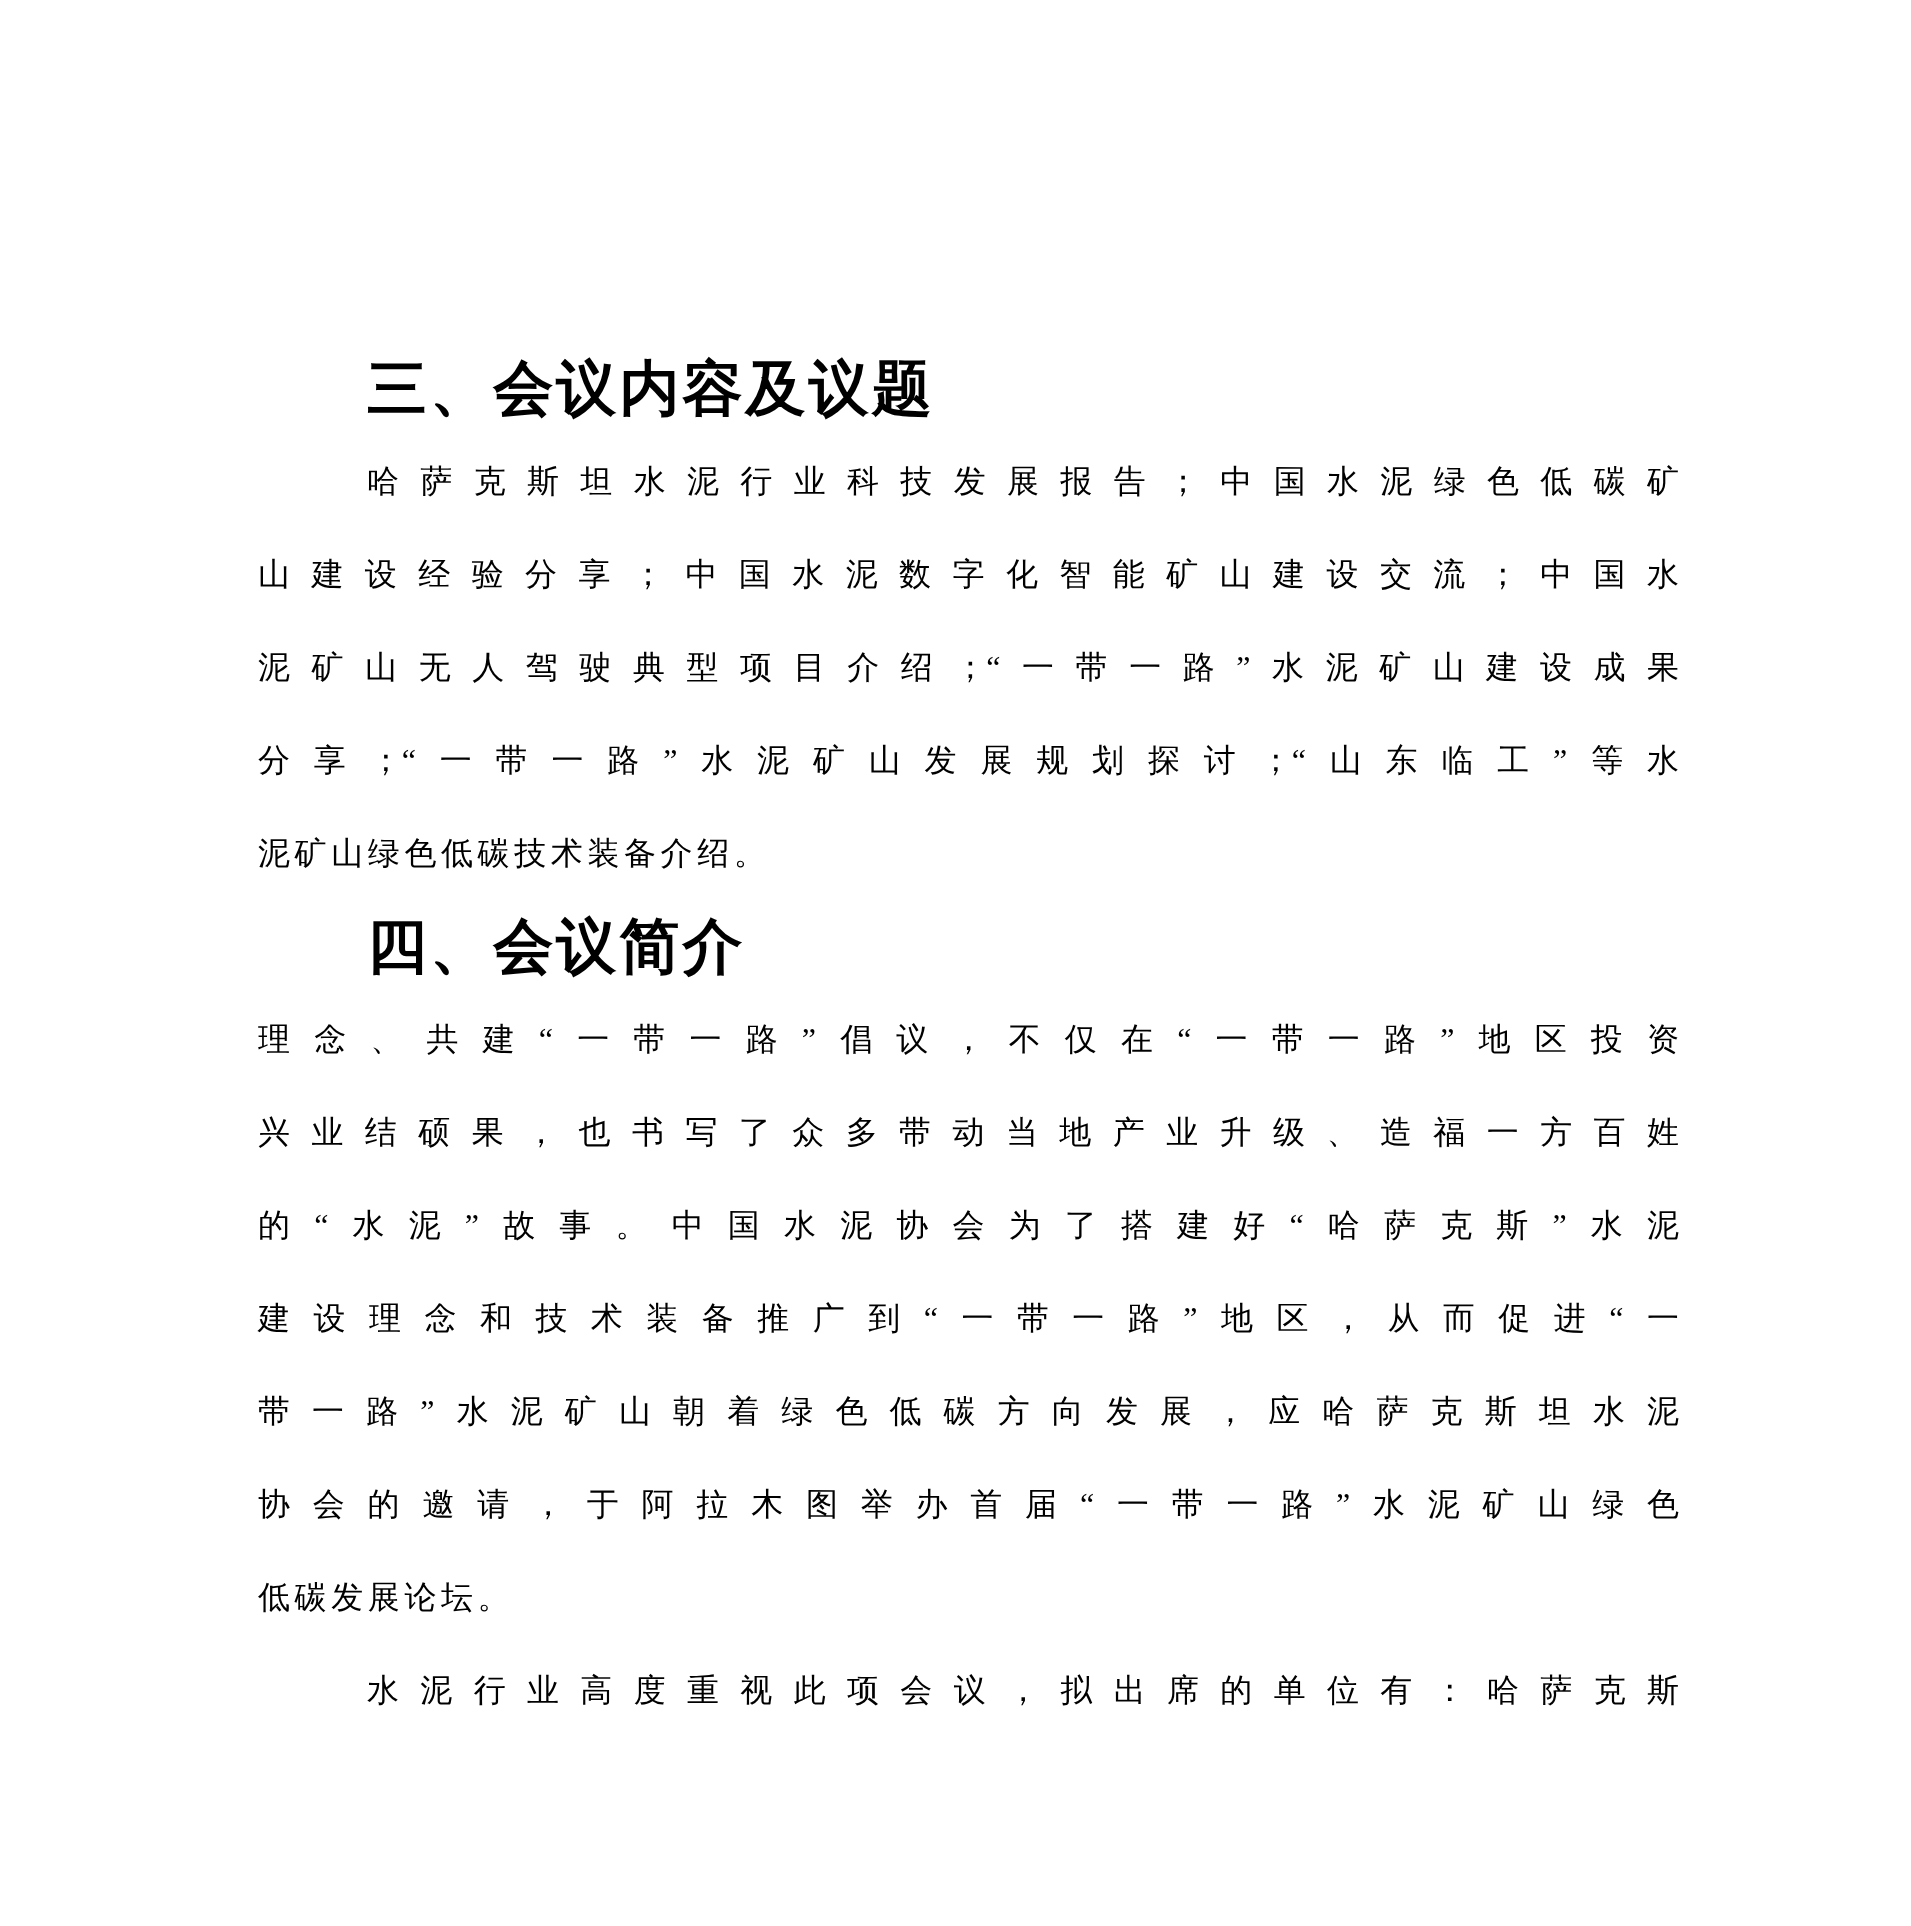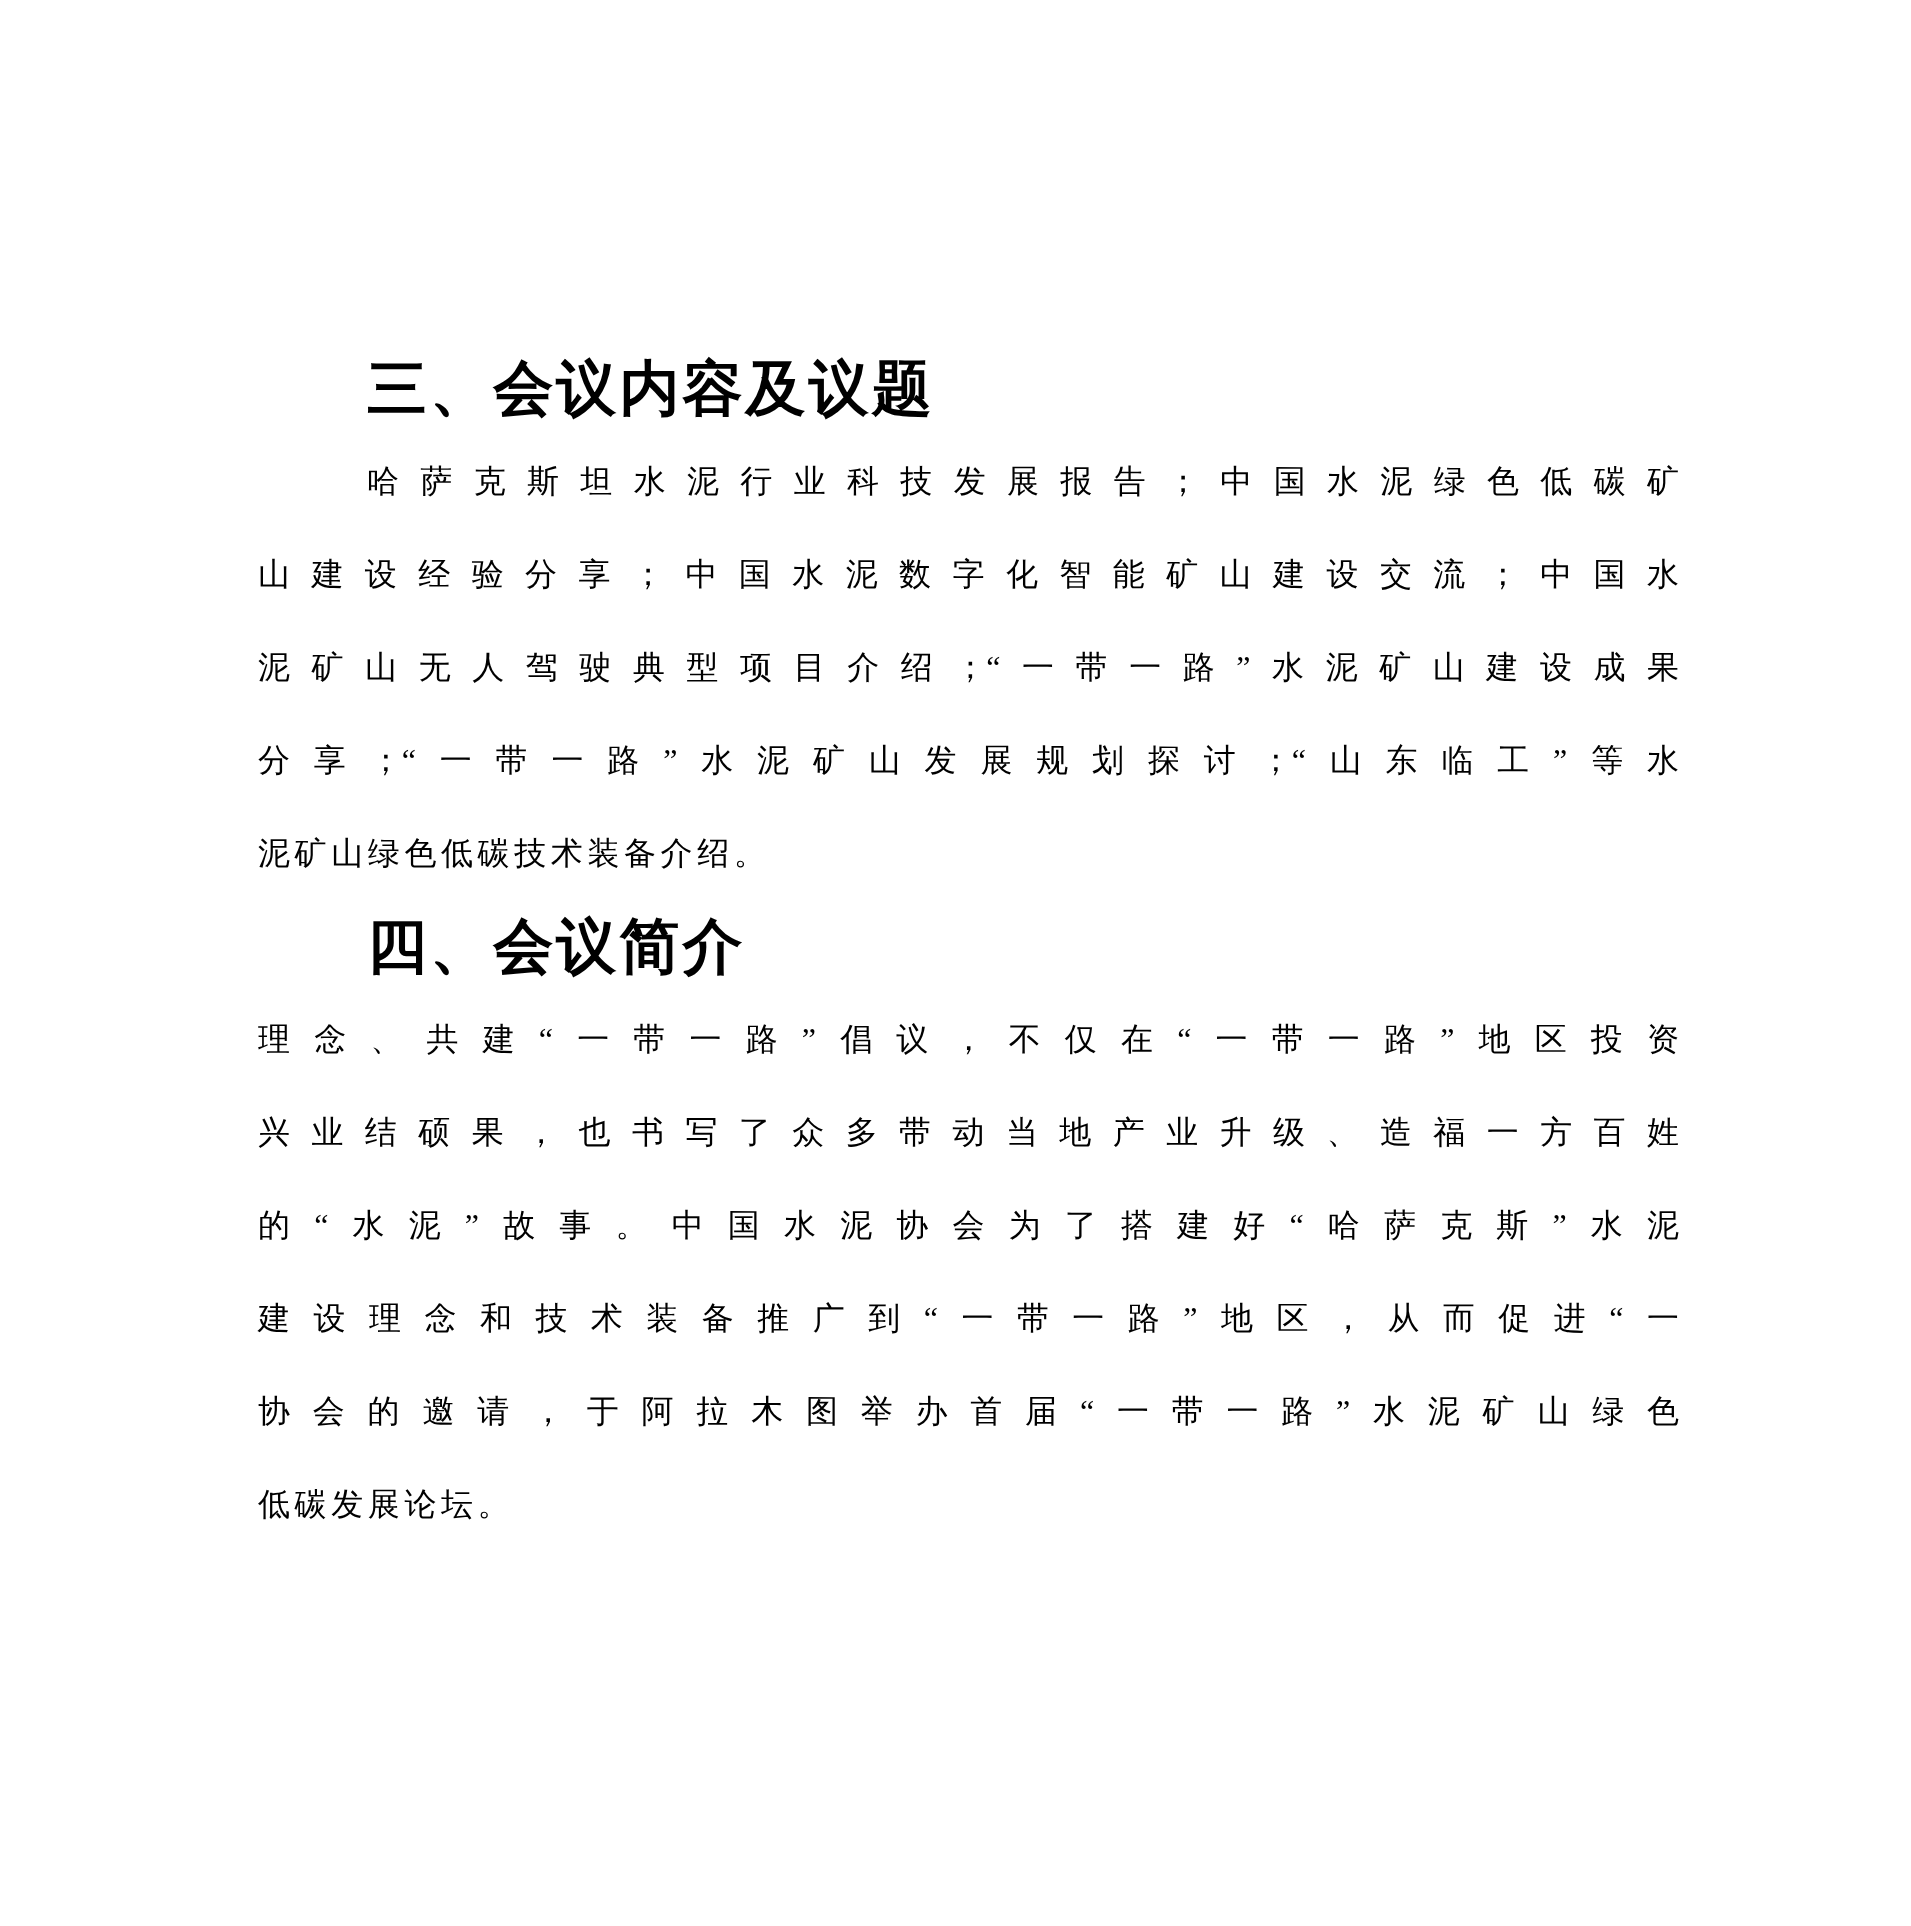--- a/index.html
+++ b/index.html
@@ -55,18 +55,20 @@
       <div class="text-line indent">哈萨克斯坦水泥行业科技发展报告；中国水泥绿色低碳矿</div>
       <div class="text-line">山建设经验分享；中国水泥数字化智能矿山建设交流；中国水</div>
       <div class="text-line">泥矿山无人驾驶典型项目介绍；“一带一路”水泥矿山建设成果</div>
       <div class="text-line">分享；“一带一路”水泥矿山发展规划探讨；“山东临工”等水</div>
       <div class="text-line short">泥矿山绿色低碳技术装备介绍。</div>
       <div class="section-heading">四、会议简介</div>
       <div class="text-line">理念、共建“一带一路”倡议，不仅在“一带一路”地区投资</div>
       <div class="text-line">兴业结硕果，也书写了众多带动当地产业升级、造福一方百姓</div>
       <div class="text-line">的“水泥”故事。中国水泥协会为了搭建好“哈萨克斯”水泥</div>
       <div class="text-line">建设理念和技术装备推广到“一带一路”地区，从而促进“一</div>
+      <div class="text-line">带一路”水泥矿山朝着绿色低碳方向发展，应哈萨克斯坦水泥</div>
       <div class="text-line">协会的邀请，于阿拉木图举办首届“一带一路”水泥矿山绿色</div>
       <div class="text-line short">低碳发展论坛。</div>
+      <div class="text-line indent">水泥行业高度重视此项会议，拟出席的单位有：哈萨克斯</div>
     </div>
 
 </div>
 
 
 </body></html>

